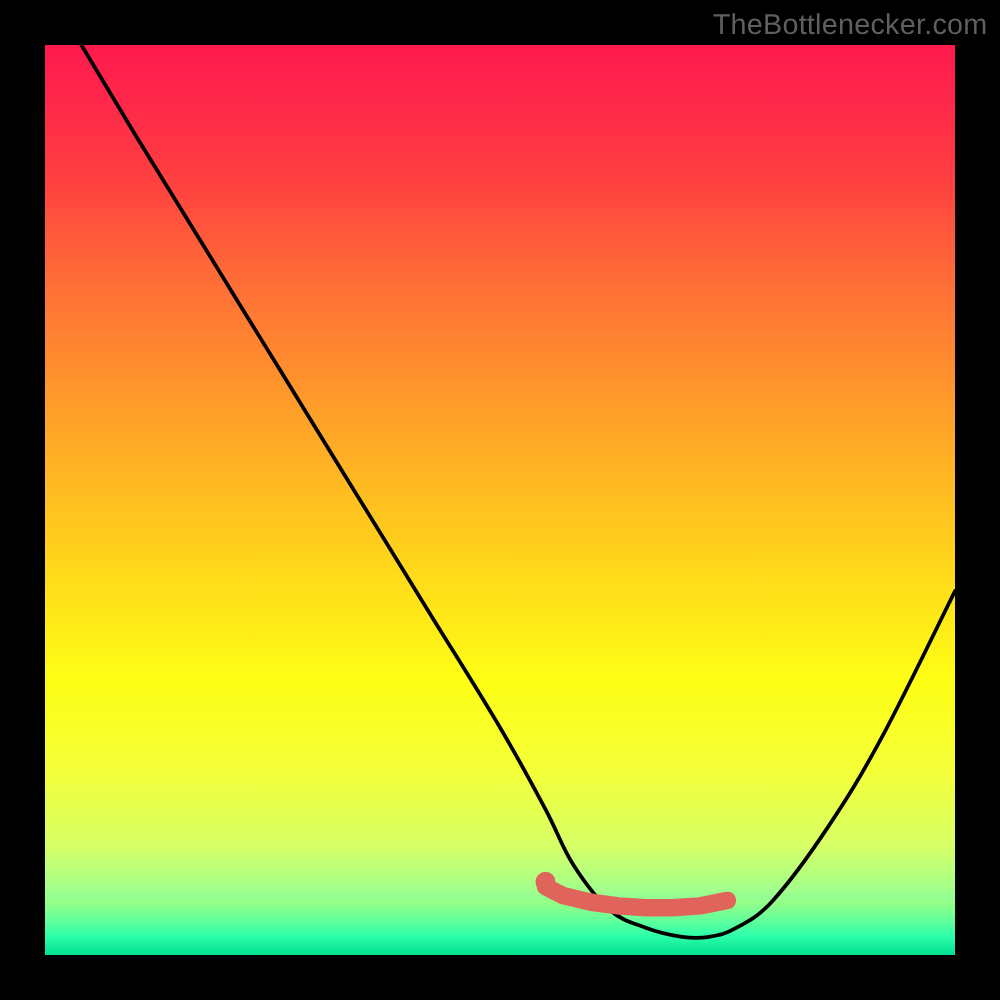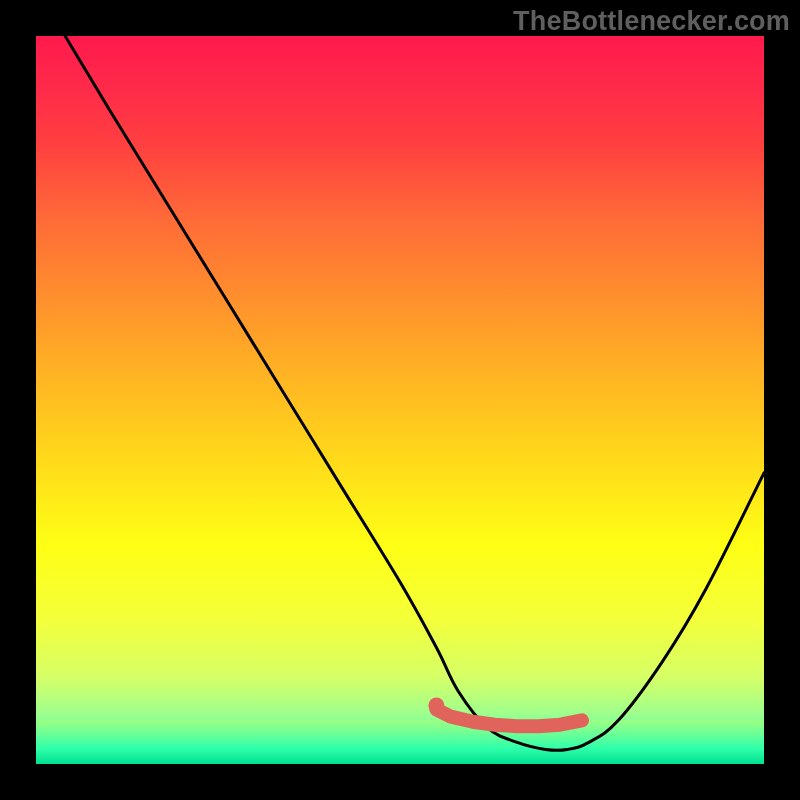--- a/index.html
+++ b/index.html
@@ -50,23 +50,23 @@
       #66ff9a 35%,
       #2effaa 65%,
       #00e090 100%
     );
   }
   .watermark {
     position: absolute;
     top: 6px;
     right: 10px;
     font-family: Arial, Helvetica, sans-serif;
-    font-size: 27px;
+    font-size: 23px;
     color: #5f5f5f;
-    font-weight: 700;
+    font-weight: 400;
     letter-spacing: 0.2px;
     z-index: 20;
   }
   svg.overlay {
     position: absolute;
     left: 0;
     top: 0;
     z-index: 10;
   }
 </style>

